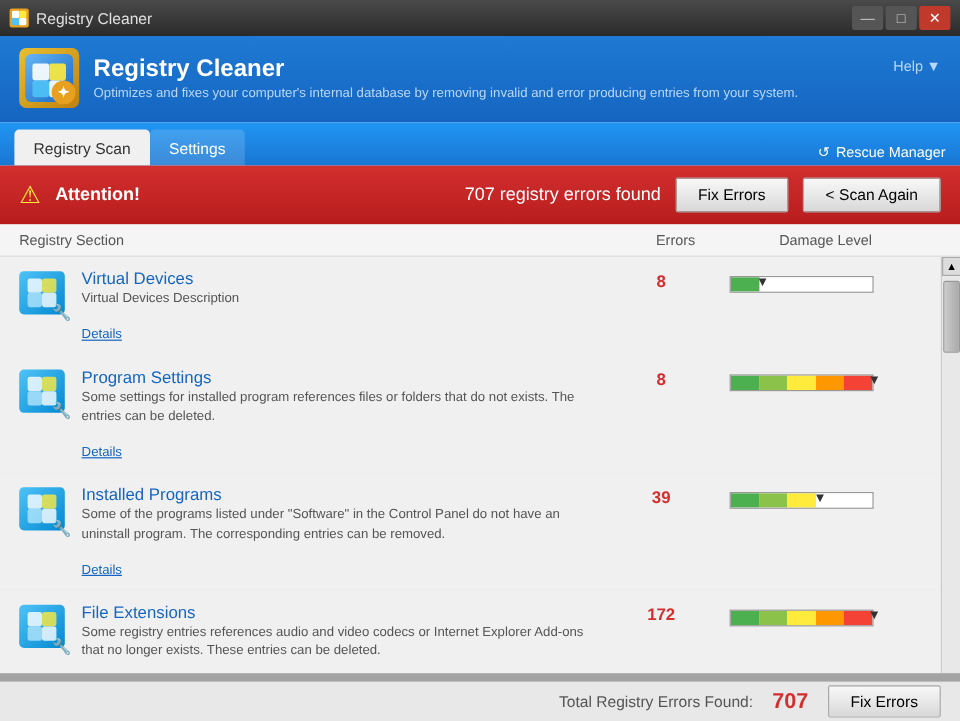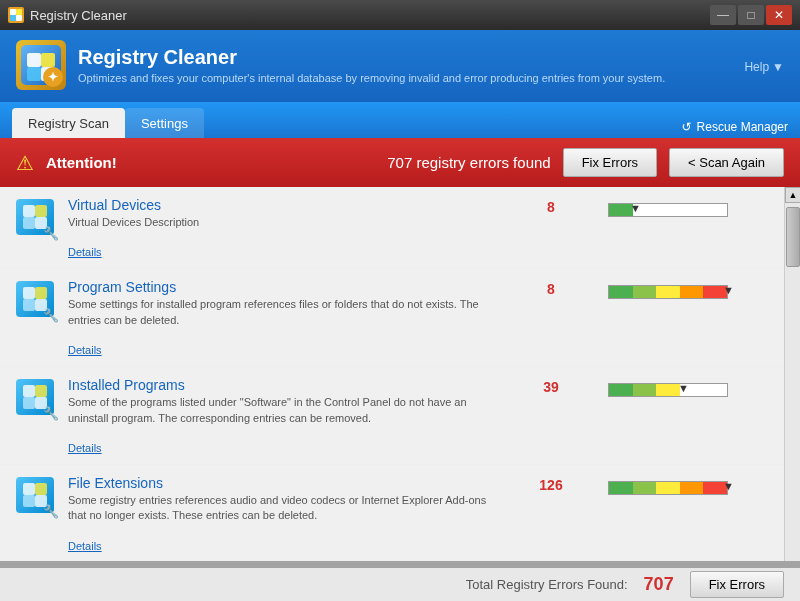--- a/index.html
+++ b/index.html
@@ -29,21 +29,21 @@
       background: linear-gradient(to bottom, #1e7ad4, #1565c0);
       padding: 10px 16px 12px 16px;
       display: flex;
       align-items: center;
       justify-content: space-between;
     }
     .header-left { display: flex; align-items: center; gap: 12px; }
     .header-icon { width: 50px; height: 50px; background: linear-gradient(135deg, #e8c030, #c08010); border-radius: 6px; display: flex; align-items: center; justify-content: center; font-size: 24px; }
     .header-text h1 { font-size: 20px; color: white; font-weight: bold; }
     .header-text p { font-size: 11px; color: #b8d8f8; margin-top: 3px; }
-    .header-help { color: #b8d8f8; font-size: 12px; cursor: pointer; display: flex; align-items: flex-end; gap: 3px; align-self: flex-start; margin-top: 20px; }
+    .header-help { color: #b8d8f8; font-size: 12px; cursor: pointer; display: flex; align-items: flex-end; gap: 3px; align-self: flex-start; margin-top: 8px; }
 
     
     .tab-bar {
       background: linear-gradient(to bottom, #2196F3, #1976D2);
       padding: 0 12px;
       display: flex;
       align-items: flex-end;
       justify-content: space-between;
       height: 36px;
     }
@@ -283,20 +283,26 @@
   </div>
 
   <div class="attention-bar">
     <span class="attention-icon">⚠</span>
     <span class="attention-text">Attention!</span>
     <span style="color:white;font-size:15px;">707 registry errors found</span>
     <button class="btn-fix-errors">Fix Errors</button>
     <button class="btn-scan-again">&lt; Scan Again</button>
   </div>
 
+  <div class="col-headers">
+    <div class="col-section">Registry Section</div>
+    <div class="col-errors">Errors</div>
+    <div class="col-damage">Damage Level</div>
+    <div class="col-scroll"></div>
+  </div>
 
   <div class="items-area">
     <div class="items-list">
 
       <div class="registry-item">
         <div class="item-icon">
           <div class="item-icon-bg">
             <svg width="28" height="28" viewBox="0 0 28 28">
               <rect x="2" y="2" width="12" height="12" rx="2" fill="white" opacity="0.8"></rect>
               <rect x="14" y="2" width="12" height="12" rx="2" fill="#ffeb3b" opacity="0.8"></rect>
@@ -405,21 +411,21 @@
               <rect x="14" y="14" width="12" height="12" rx="2" fill="white" opacity="0.8"></rect>
             </svg>
           </div>
           <span class="item-icon-wrench" style="font-size:13px;">🔧</span>
         </div>
         <div class="item-content">
           <a class="item-title">File Extensions</a>
           <div class="item-desc">Some registry entries references audio and video codecs or Internet Explorer Add-ons that no longer exists. These entries can be deleted.</div>
           <a class="item-details">Details</a>
         </div>
-        <div class="item-errors">126</div>
+        <div class="item-errors">172</div>
         <div class="item-damage">
 
           <div style="display:flex;align-items:center;gap:2px;">
             <div style="position:relative;width:130px;height:16px;">
               <div style="display:flex;width:120px;height:14px;border:1px solid #999;overflow:hidden;">
                 <div style="width:24px;background:#4caf50;"></div>
                 <div style="width:24px;background:#8bc34a;"></div>
                 <div style="width:24px;background:#ffeb3b;"></div>
                 <div style="width:24px;background:#ff9800;"></div>
                 <div style="width:24px;background:#f44336;"></div>

